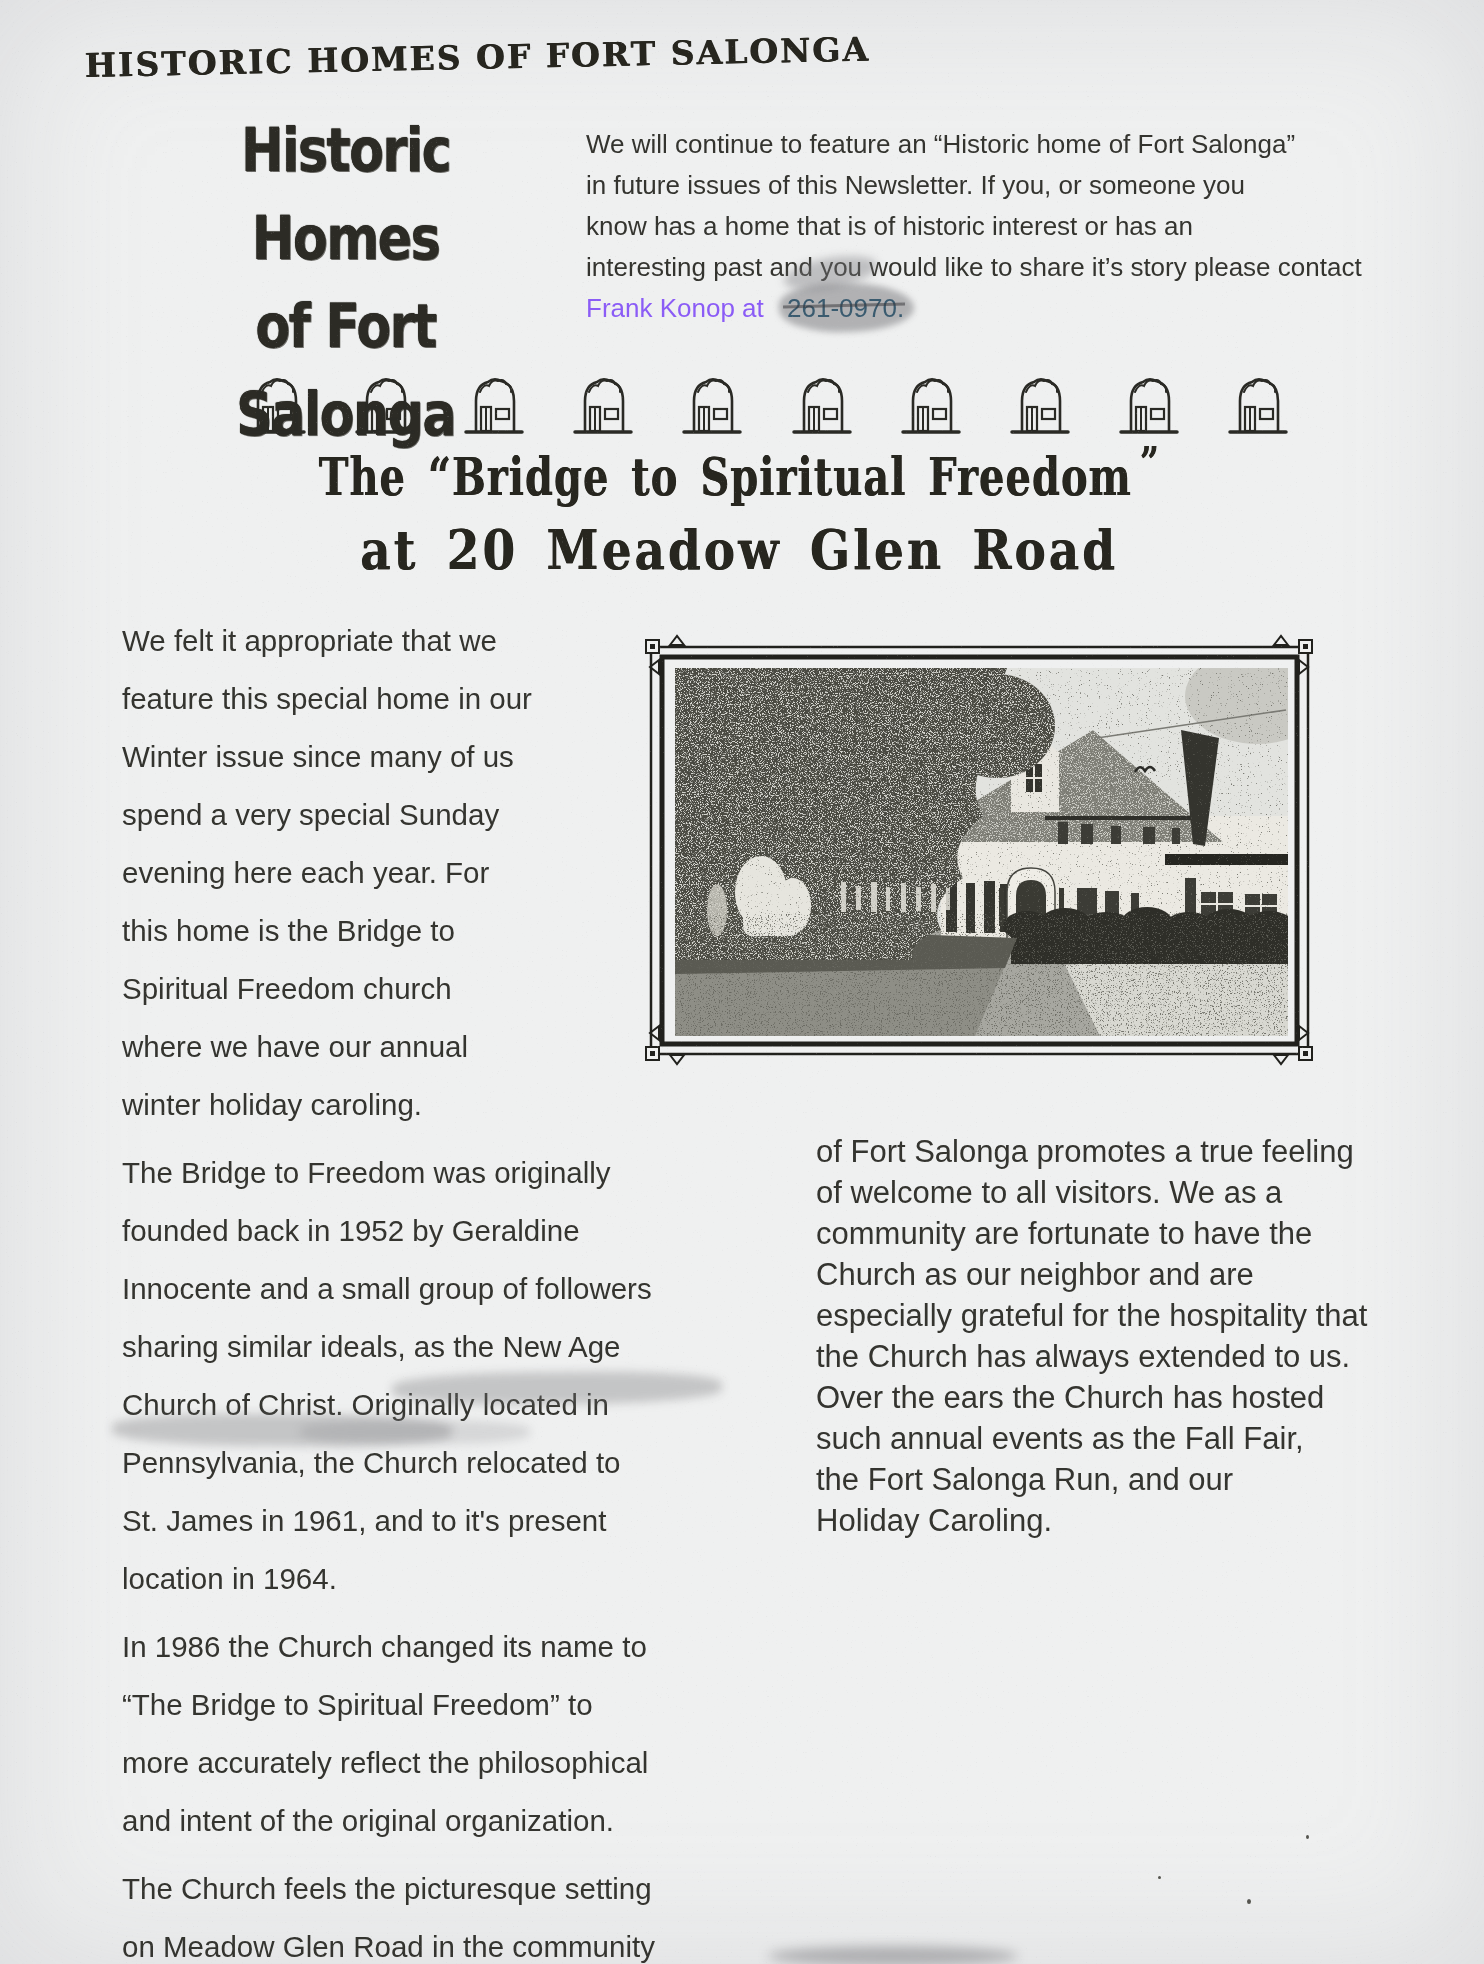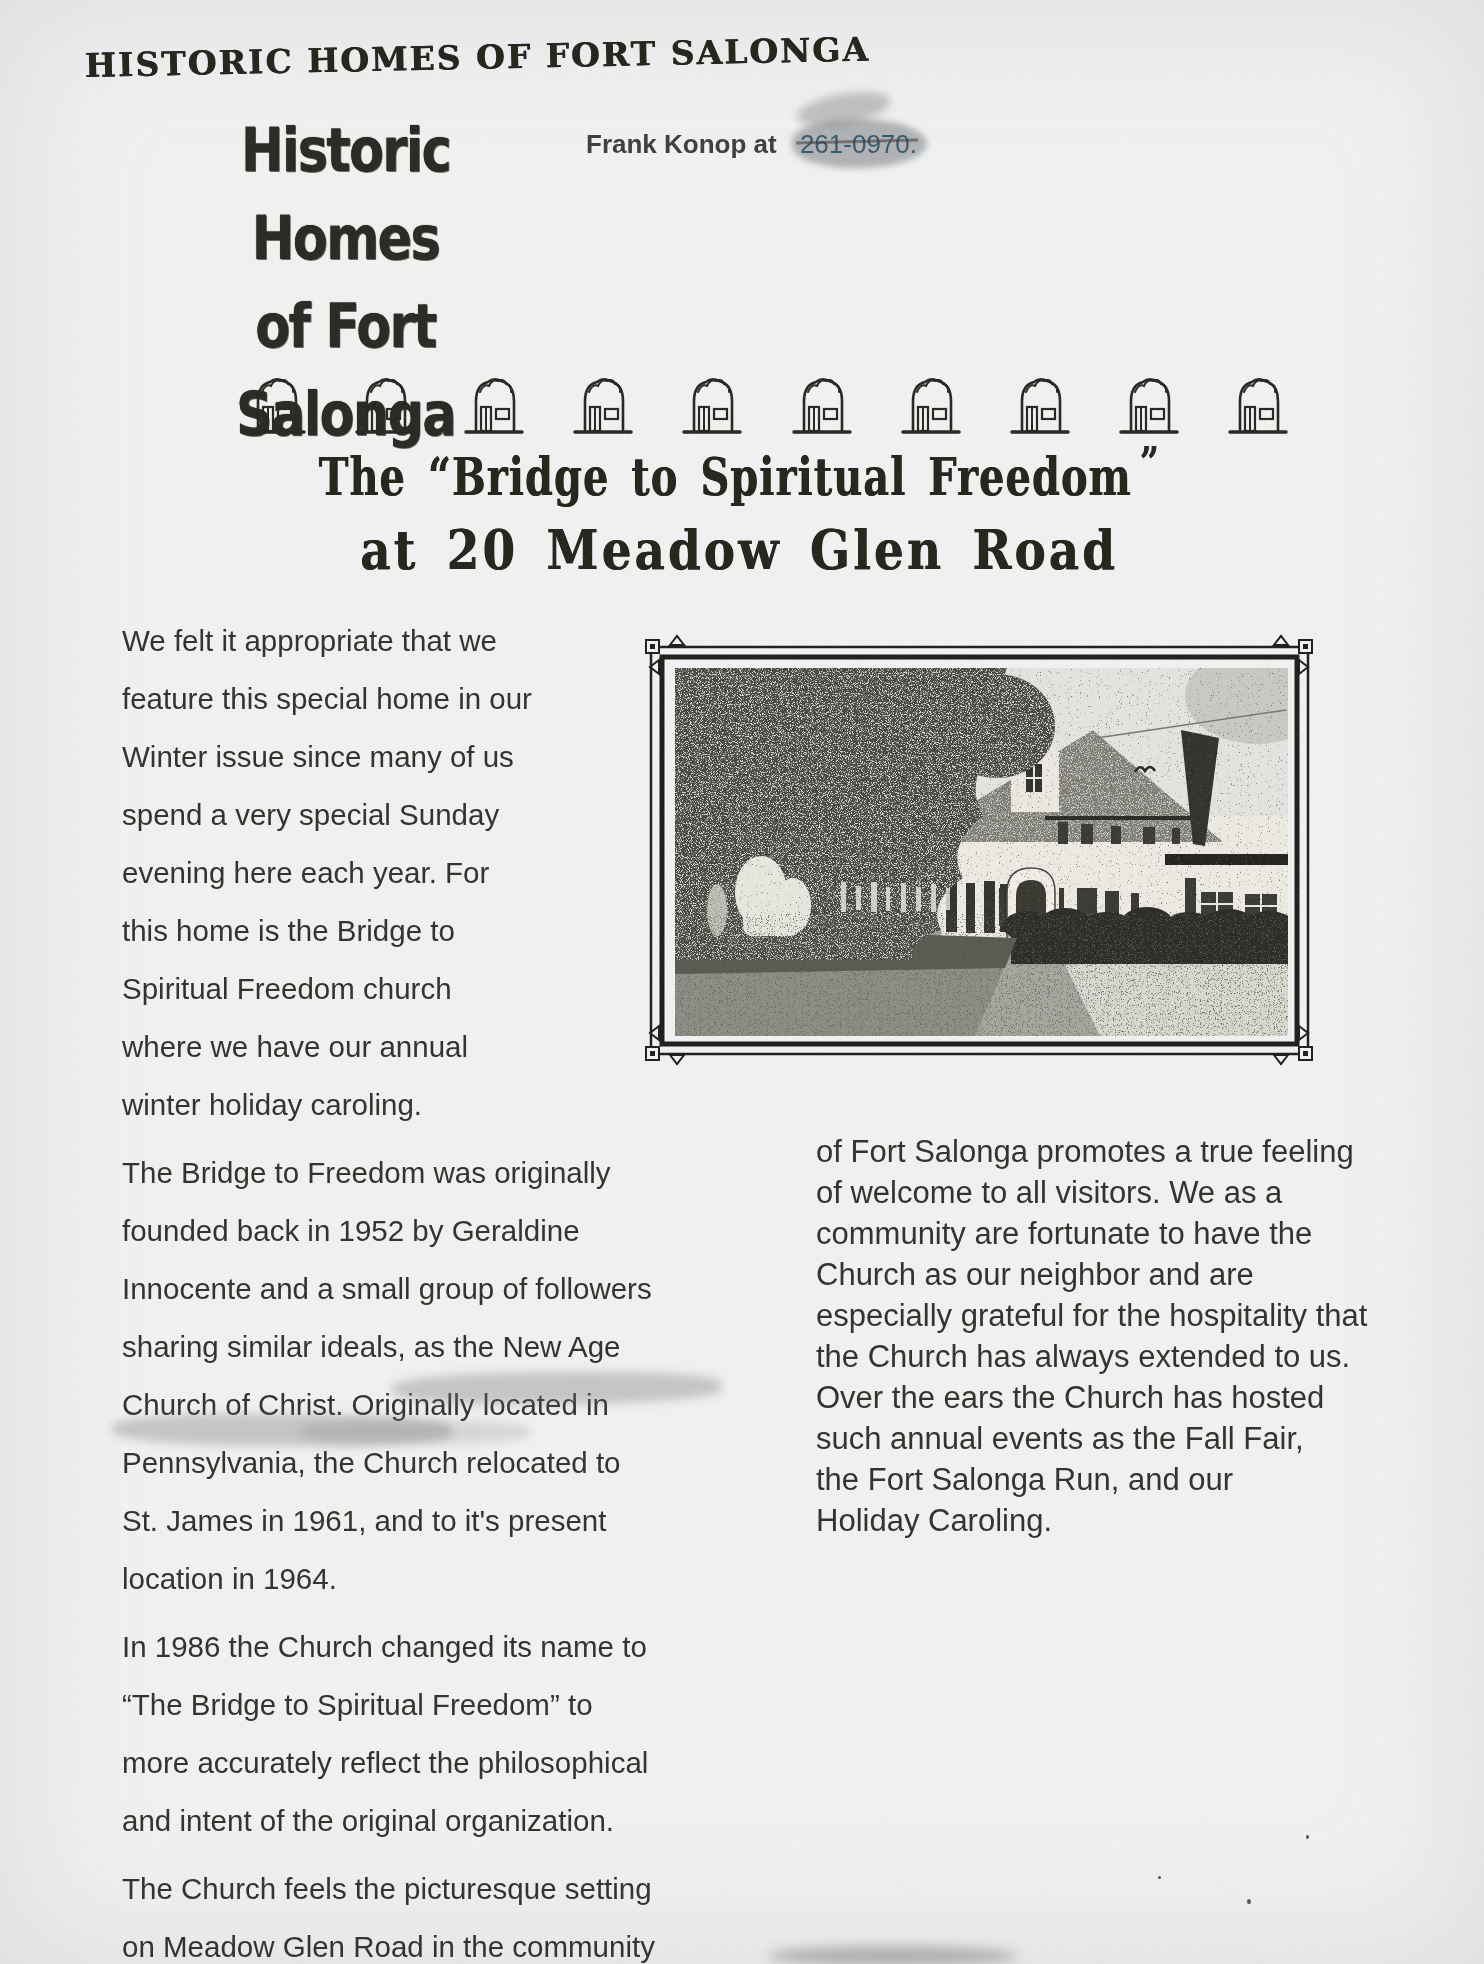--- a/index.html
+++ b/index.html
@@ -31,21 +31,21 @@
     text-shadow:0 0 1px #2c2b25,1px 1px 0 rgba(44,43,37,.65);
     transform:scaleX(.85);transform-origin:center top;
   }
   
   .intro{
     position:absolute;left:586px;top:124px;width:810px;
     font-size:26px;line-height:41px;color:#34342f;
   }
   .intro .lines{white-space:pre-line;}
   .contact-line{margin-top:0;}
-  .contact-name{font-weight:700;color:#404040;}
+  .contact-name{font-weight:400;color:#8b5cf6;}
   .phone{position:relative;display:inline-block;color:#0c4a6e;margin-left:16px;}
   .scribble-main{
     position:absolute;left:-8px;top:-5px;right:-10px;bottom:-3px;
     background:rgba(108,108,112,.48);filter:blur(3px);
     transform:rotate(-2deg);border-radius:40% 55% 45% 50%;
   }
   .scribble-top{
     position:absolute;left:-4px;top:-30px;width:95px;height:30px;
     background:rgba(118,118,122,.40);filter:blur(4px);
     border-radius:50%;transform:rotate(-10deg);
@@ -104,20 +104,24 @@
 <div class="page">
 
   <div class="banner">HISTORIC HOMES OF FORT SALONGA</div>
 
   <div class="masthead">
     <div>Historic Homes</div>
     <div>of Fort Salonga</div>
   </div>
 
   <div class="intro">
+    <div class="lines">We will continue to feature an “Historic home of Fort Salonga”
+in future issues of this Newsletter. If you, or someone you
+know has a home that is of historic interest or has an
+interesting past and you would like to share it’s story please contact</div>
     <div class="contact-line">
       <span class="contact-name">Frank Konop at</span>
       <span class="phone">
         <span>261-0970.</span>
         <span class="scribble-main"></span>
         <span class="scribble-top"></span>
         <span class="scribble-line"></span>
       </span>
     </div>
   </div>

